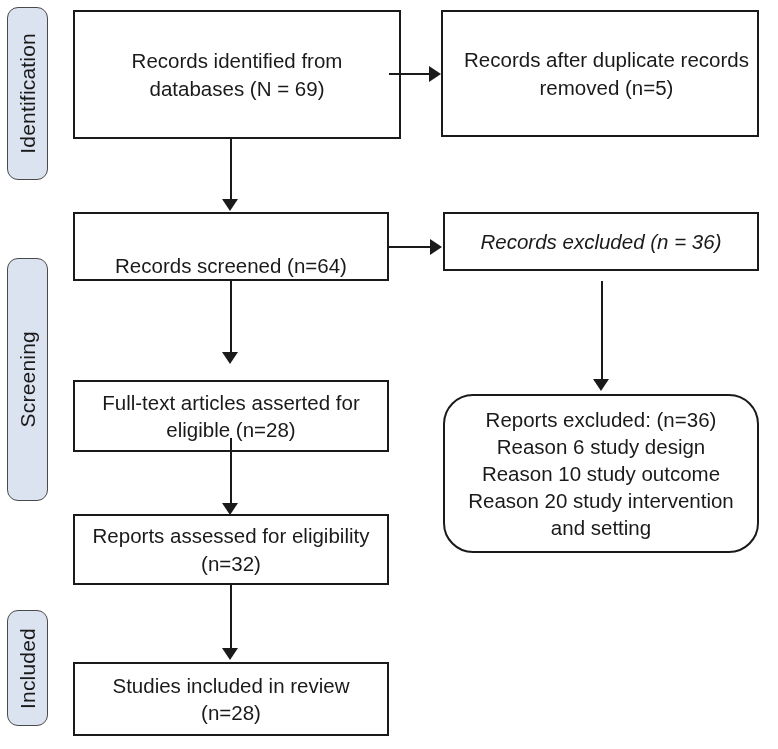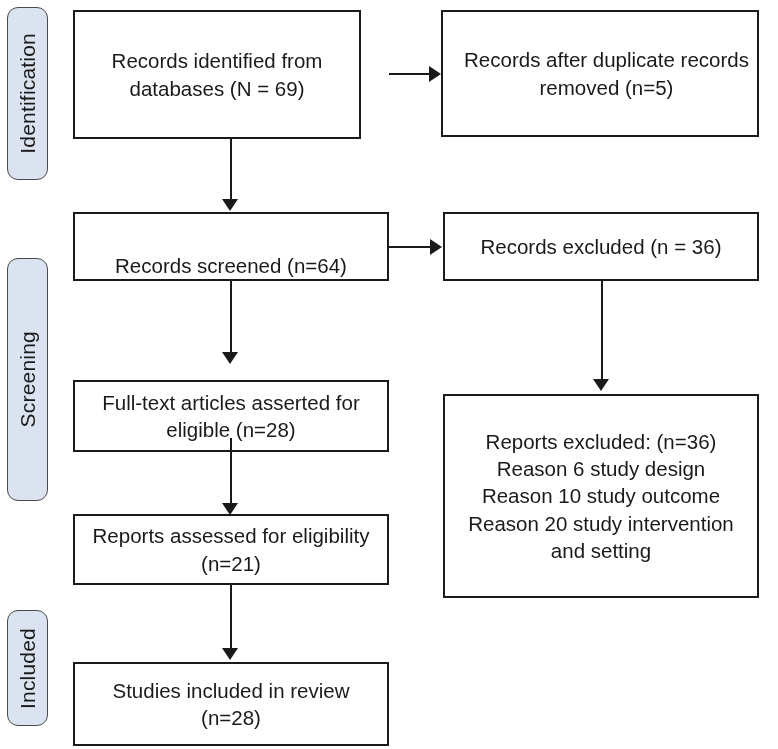--- a/index.html
+++ b/index.html
@@ -98,75 +98,75 @@
   </div>
 
   <div class="stage-bar" style="left:7px; top:258px; width:41px; height:243px;">
     <span class="stage-label">Screening</span>
   </div>
 
   <div class="stage-bar" style="left:7px; top:610px; width:41px; height:116px;">
     <span class="stage-label">Included</span>
   </div>
 
-  <div class="box" style="left:73px; top:10px; width:288px; height:129px;">
+  <div class="box" style="left:73px; top:10px; width:328px; height:129px;">
     <span class="box-text">Records identified from
 databases (N = 69)</span>
   </div>
 
   <div class="box" style="left:441px; top:10px; width:318px; height:127px;padding-left:13px;">
     <span class="box-text">Records after duplicate records
 removed (n=5)</span>
   </div>
 
   <div class="conn-h" style="left:389px; top:73px; width:41px;"></div>
   <div class="arrow-right" style="left:429px; top:66px;"></div>
 
   <div class="conn-v" style="left:230px; top:139px; height:62px;"></div>
   <div class="arrow-down" style="left:222px; top:199px;"></div>
 
   <div class="box" style="left:73px; top:212px; width:316px; height:69px;align-items:flex-end;">
     <span class="box-text">Records screened (n=64)</span>
   </div>
 
-  <div class="box" style="left:443px; top:212px; width:316px; height:69px;">
+  <div class="box" style="left:443px; top:212px; width:316px; height:59px;font-style:italic;">
     <span class="box-text">Records excluded (n = 36)</span>
   </div>
 
   <div class="conn-h" style="left:389px; top:246px; width:42px;"></div>
   <div class="arrow-right" style="left:430px; top:239px;"></div>
 
   <div class="conn-v" style="left:230px; top:281px; height:73px;"></div>
   <div class="arrow-down" style="left:222px; top:352px;"></div>
 
   <div class="conn-v" style="left:601px; top:281px; height:100px;"></div>
   <div class="arrow-down" style="left:593px; top:379px;"></div>
 
   <div class="box" style="left:73px; top:380px; width:316px; height:72px;">
     <span class="box-text">Full-text articles asserted for
 eligible (n=28)</span>
   </div>
 
-  <div class="box" style="left:443px; top:394px; width:316px; height:204px;">
+  <div class="box" style="left:443px; top:394px; width:316px; height:159px;border-radius:30px;">
     <span class="box-text">Reports excluded: (n=36)
 Reason 6 study design
 Reason 10 study outcome
 Reason 20 study intervention
 and setting</span>
   </div>
 
   <div class="conn-v" style="left:230px; top:438px; height:68px;"></div>
   <div class="arrow-down" style="left:222px; top:503px;"></div>
 
   <div class="box" style="left:73px; top:514px; width:316px; height:71px;">
     <span class="box-text">Reports assessed for eligibility
-(n=21)</span>
+(n=32)</span>
   </div>
 
   <div class="conn-v" style="left:230px; top:585px; height:65px;"></div>
   <div class="arrow-down" style="left:222px; top:648px;"></div>
 
-  <div class="box" style="left:73px; top:662px; width:316px; height:84px;">
+  <div class="box" style="left:73px; top:662px; width:316px; height:74px;">
     <span class="box-text">Studies included in review
 (n=28)</span>
   </div>
 
 </div>
 
 </body></html>

